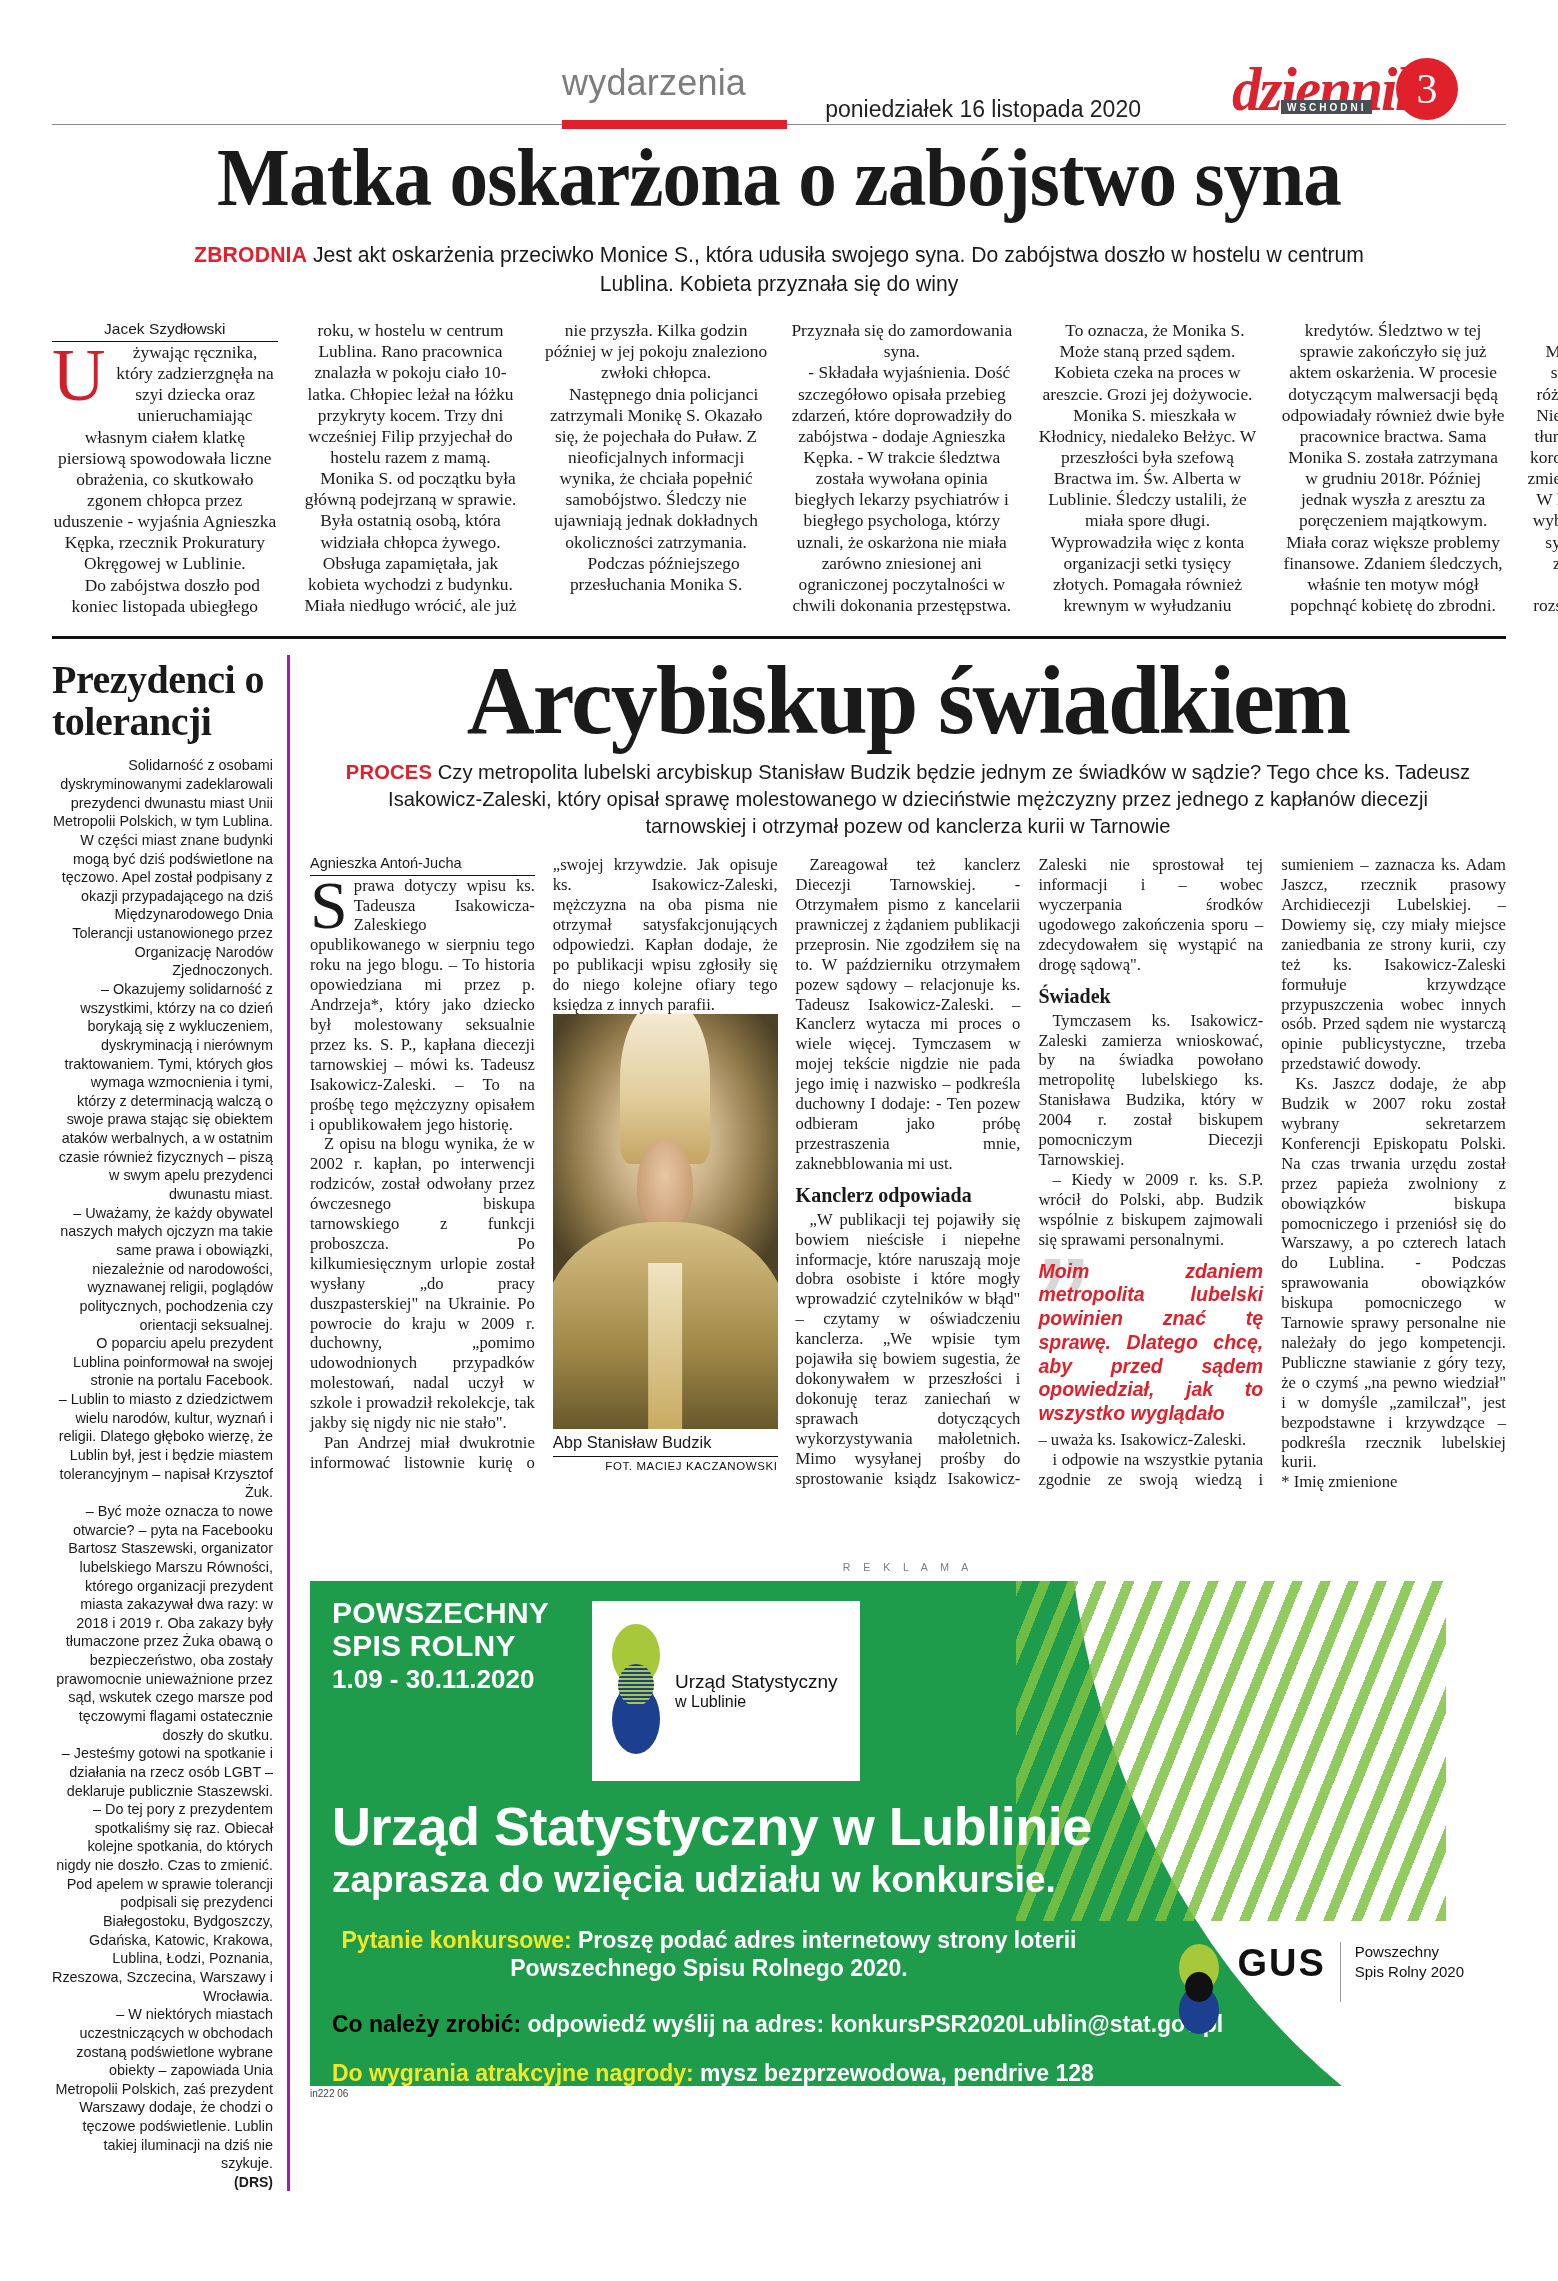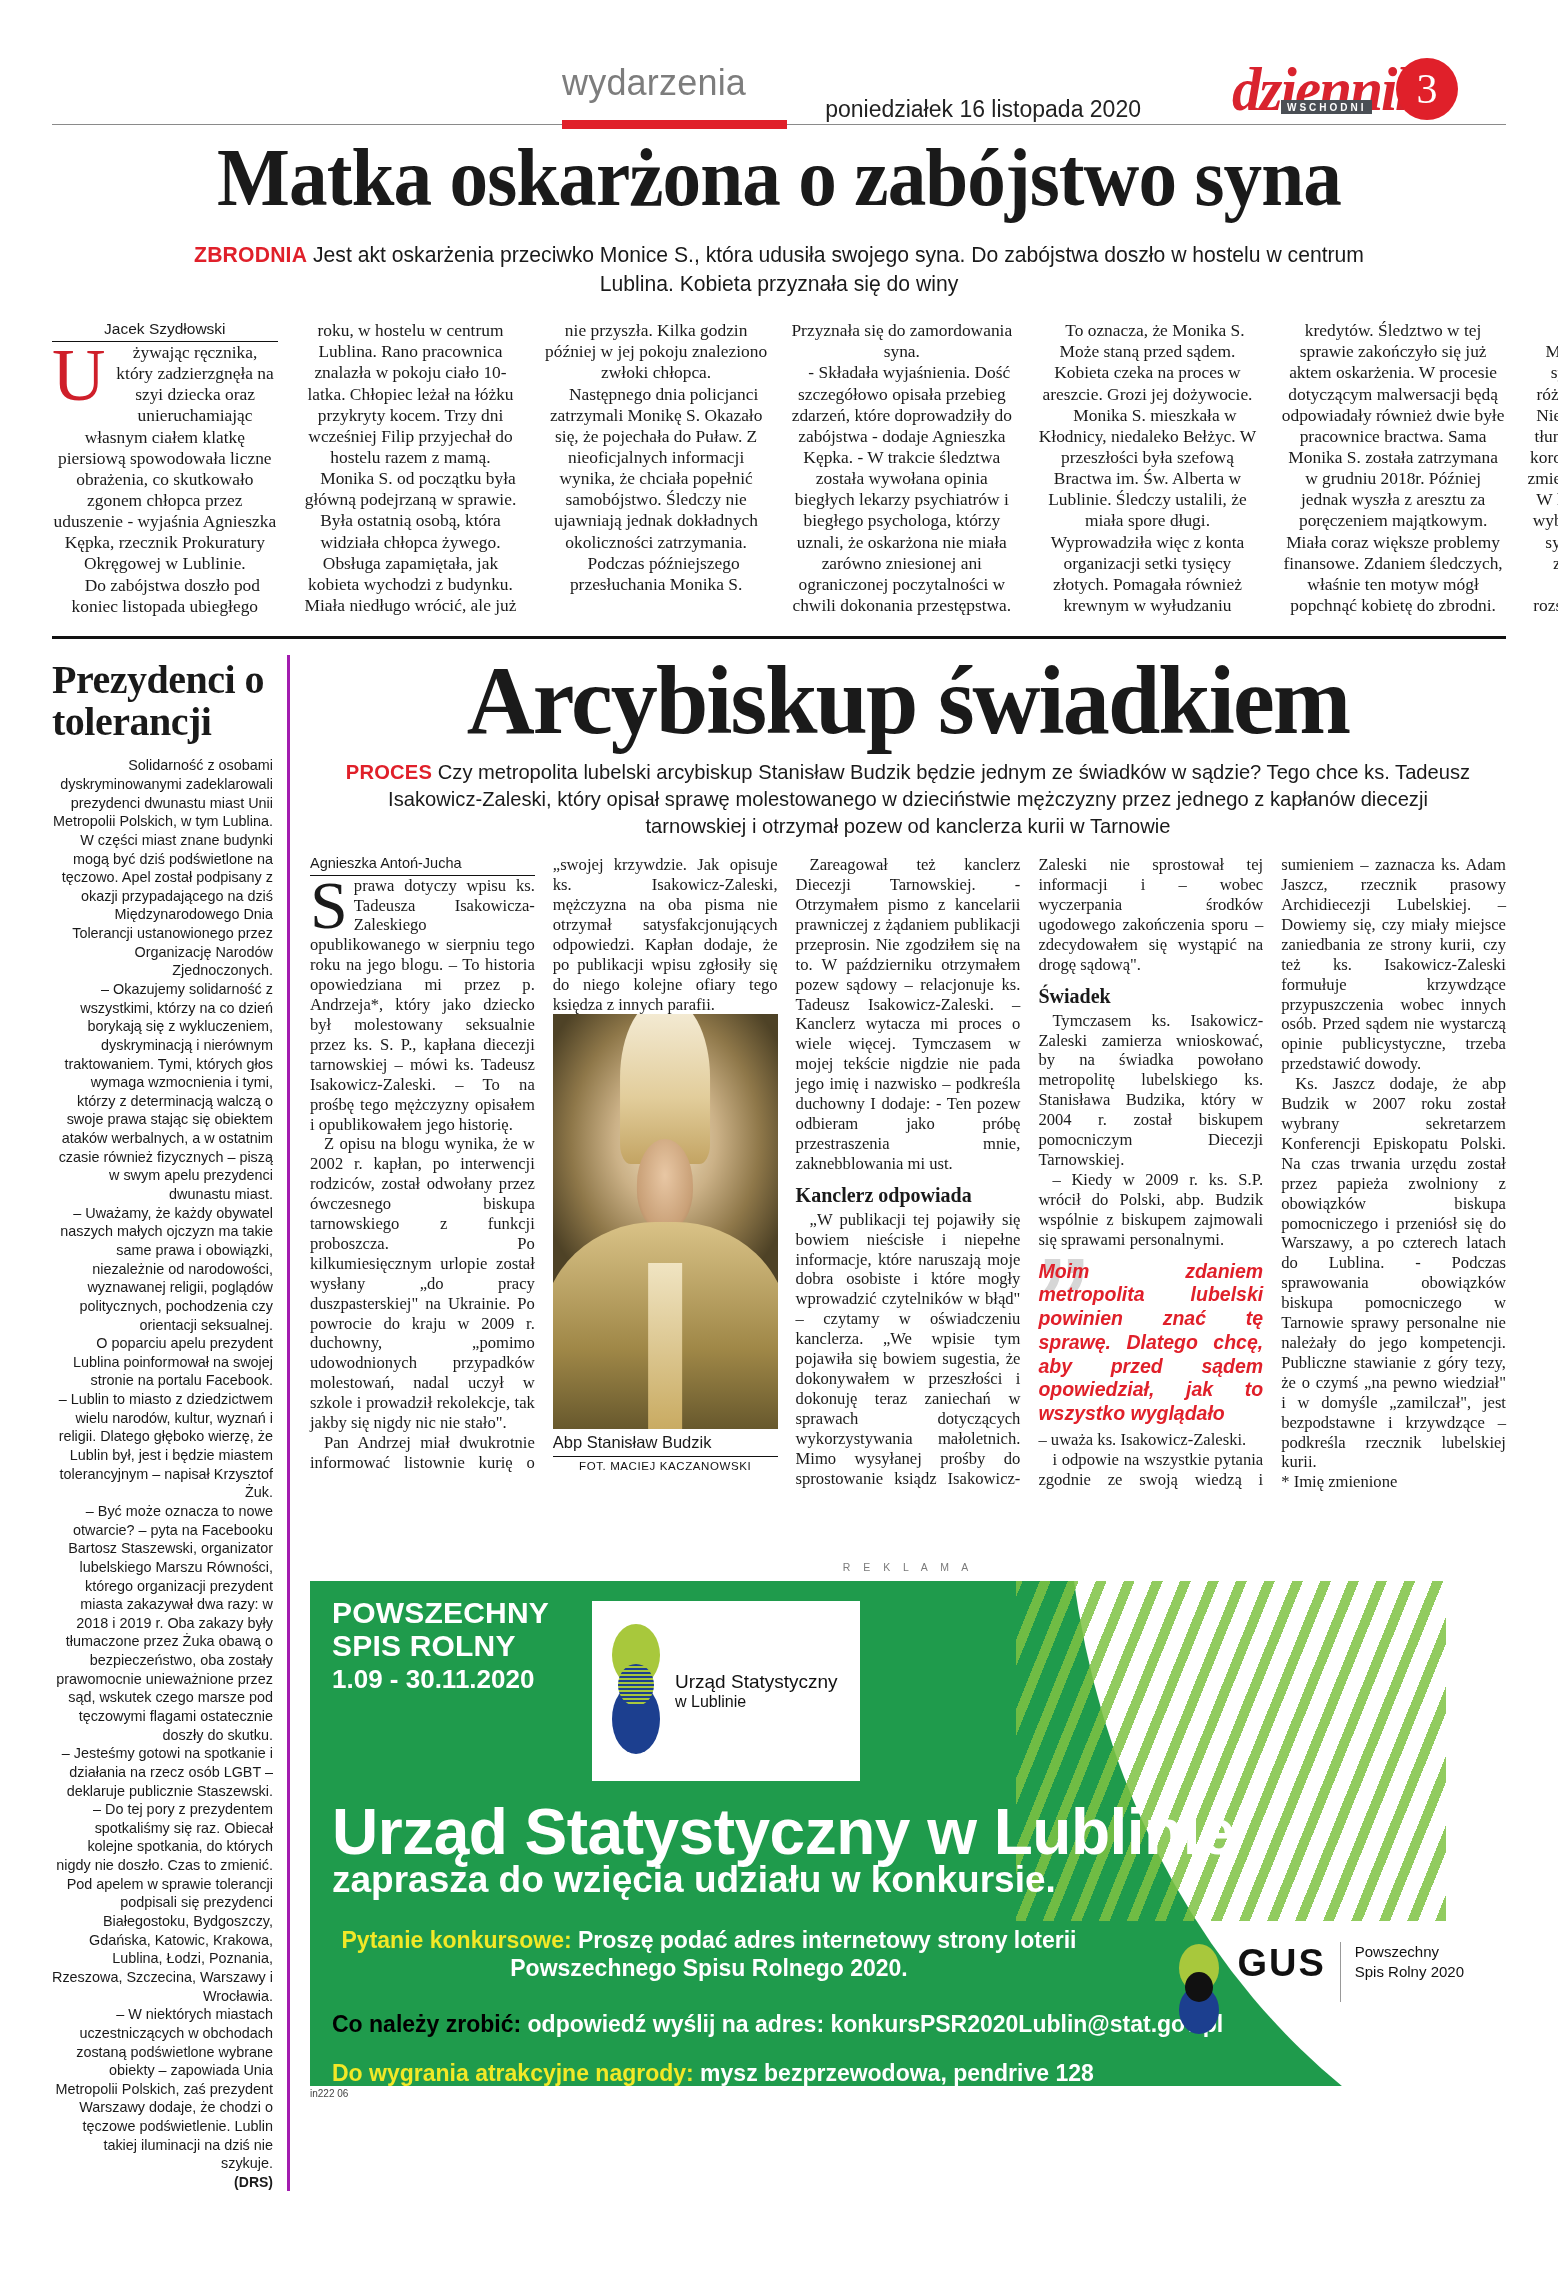--- a/index.html
+++ b/index.html
@@ -184,21 +184,21 @@
     background:linear-gradient(180deg,#f0e4c2,#c9ab62);
   }
   .photo-cap {
     font-family:"Liberation Sans", sans-serif;
     font-size:16.5px; padding:4px 0 3px 0;
     border-bottom:1px solid #111;
   }
   .photo-credit {
     font-family:"Liberation Sans", sans-serif;
     font-size:11.5px; letter-spacing:0.6px;
-    text-align:center; padding-top:3px; color:#111;
+    text-align:right; padding-top:3px; color:#111;
   }
 
   
   .pull { position:relative; break-inside:avoid; margin:6px 0 4px 0; text-indent:0 !important; padding-top:4px; }
   .pull .qmark {
     position:absolute; left:-2px; top:2px;
     font-family:"Liberation Sans", sans-serif;
     font-weight:bold; font-size:110px; line-height:0.7;
     color:#d6d6d6; z-index:0;
   }
@@ -243,21 +243,21 @@
   .ad .gus-box .mark { position:relative; width:62px; height:155px; flex:0 0 62px; }
   .ad .gus-box .mark .c1 { position:absolute; left:8px; top:10px; width:48px; height:62px; border-radius:50%; background:#a8c83c; }
   .ad .gus-box .mark .c2 { position:absolute; left:8px; top:70px; width:48px; height:70px; border-radius:50%; background:#1c3f8f; }
   .ad .gus-box .mark .c3 { position:absolute; left:14px; top:50px; width:36px; height:42px; border-radius:50%;
       background:repeating-linear-gradient(0deg,#1c3f8f 0 2px,#a8c83c 2px 4px); }
   .ad .gus-box .gtxt { color:#111; }
   .ad .gus-box .gtxt .g1 { font-size:19px; }
   .ad .gus-box .gtxt .g2 { font-size:16px; }
   .ad .h1 {
     position:absolute; left:22px; top:214px;
-    font-size:64px; font-weight:bold; letter-spacing:-0.5px;
+    font-size:54px; font-weight:bold; letter-spacing:-0.5px;
   }
   .ad .h2 {
     position:absolute; left:22px; top:278px;
     font-size:37px; font-weight:bold;
   }
   .ad .q1 { position:absolute; left:22px; top:345px; right:420px; font-size:23px; font-weight:bold; line-height:1.22; text-align:center;}
   .ad .q1 .lbl { color:#f2e827; }
   .ad .q2 { position:absolute; left:22px; top:430px; font-size:23px; font-weight:bold; }
   .ad .q2 .lbl { color:#000000; }
   .ad .q3 { position:absolute; left:22px; top:478px; right:400px; font-size:23px; font-weight:bold; line-height:1.25; }

